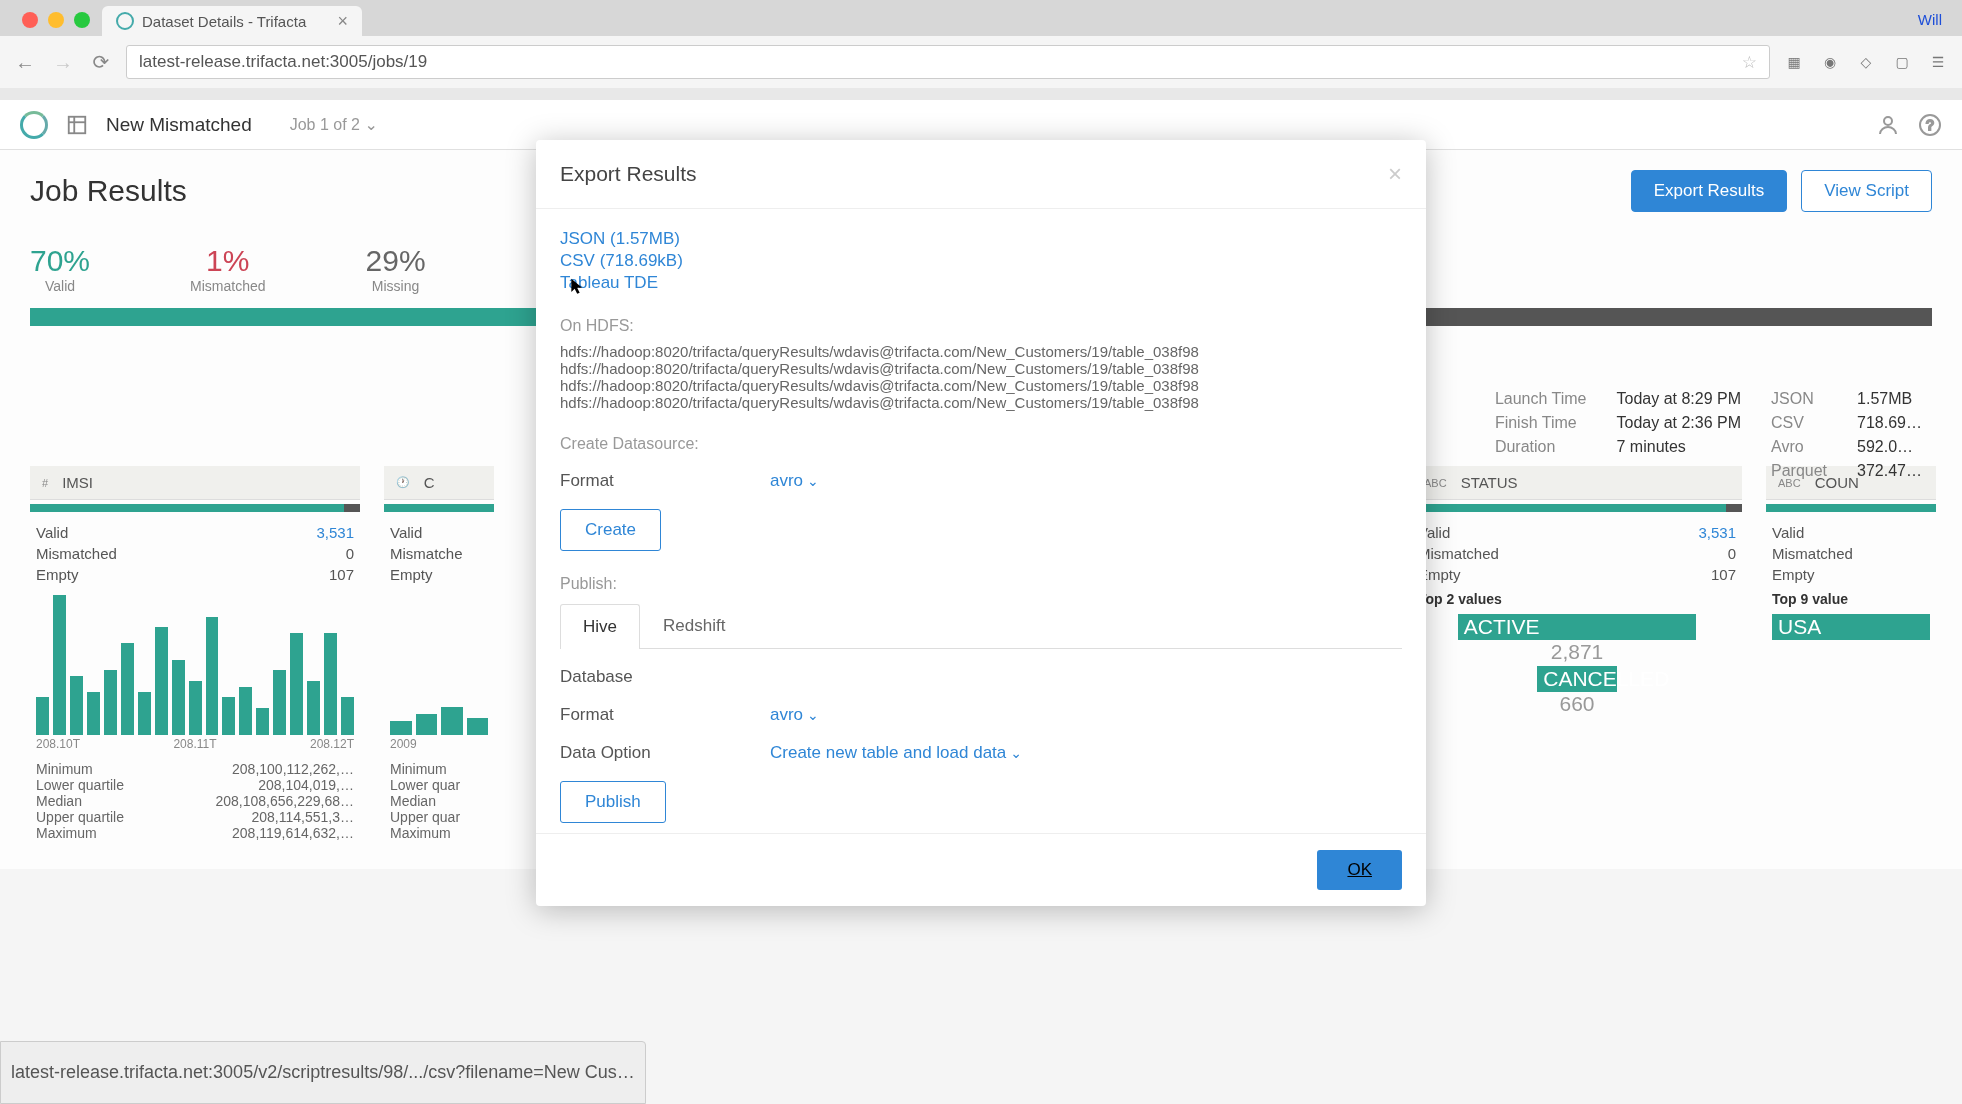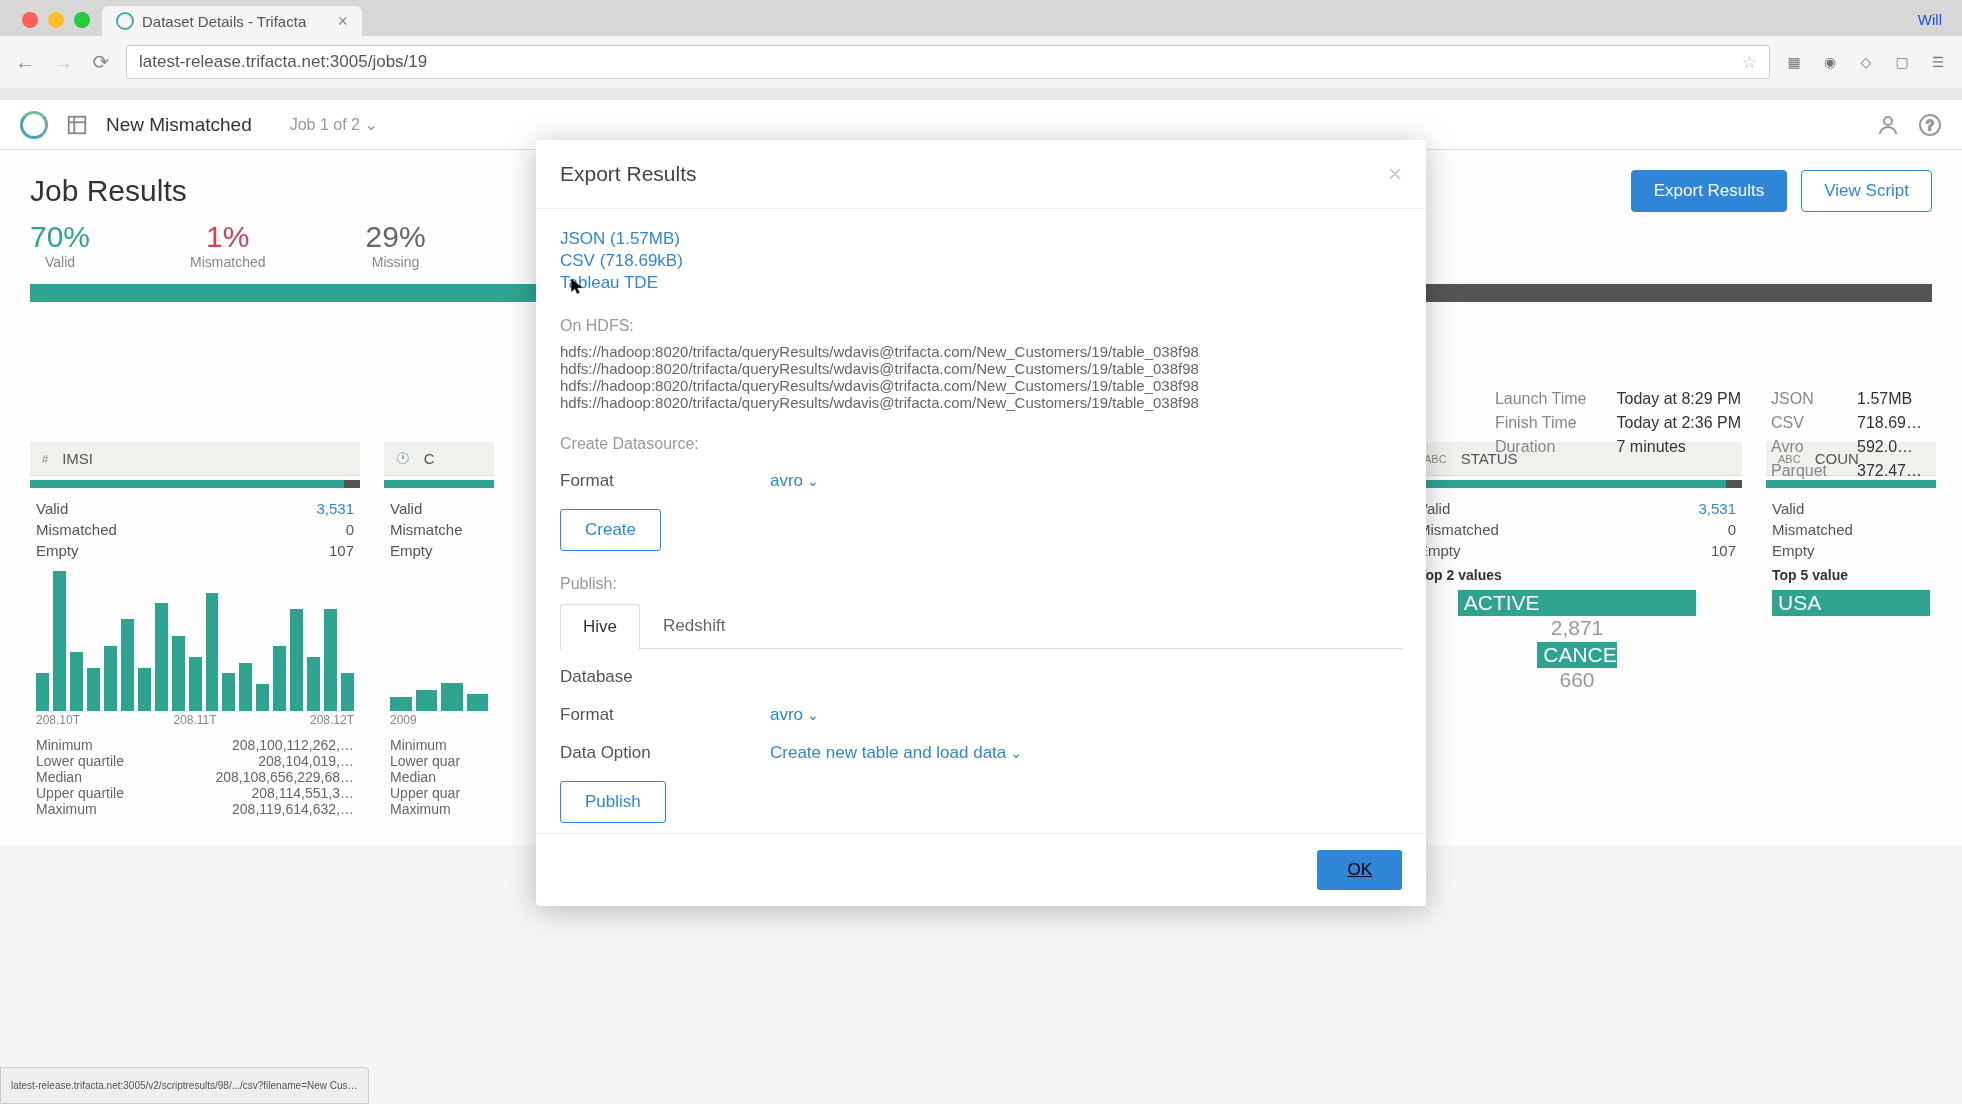--- a/index.html
+++ b/index.html
@@ -26,21 +26,21 @@
 
 .app-header { background: #fff; height: 50px; display: flex; align-items: center; padding: 0 20px; gap: 18px; border-bottom: 1px solid #e0e0e0; }
 .app-logo { width: 28px; height: 28px; border: 3px solid #4aa; border-radius: 50%; border-top-color: #7b9; border-right-color: #6aa; }
 .sheet-icon { width: 22px; height: 22px; color: #888; }
 .ds-name { font-size: 19px; color: #333; }
 .job-nav { color: #999; font-size: 16px; margin-left: 20px; }
 .header-right { margin-left: auto; display: flex; gap: 18px; align-items: center; }
 
 
 .main { padding: 20px 30px; background: #fdfdfd; filter: blur(0.5px); }
-.page-title-row { display: flex; align-items: center; justify-content: space-between; margin-bottom: 8px; }
+.page-title-row { display: flex; align-items: center; justify-content: space-between; margin-bottom: 32px; }
 .page-title { font-size: 30px; color: #333; font-weight: 400; }
 .btn { padding: 10px 22px; border-radius: 4px; font-size: 17px; border: 1px solid #ccc; background: #fff; cursor: pointer; }
 .btn-primary { background: #2f86d6; color: #fff; border-color: #2f86d6; }
 
 .summary-row { display: flex; gap: 100px; margin-bottom: 14px; }
 .summary-item { text-align: center; }
 .summary-val { font-size: 30px; font-weight: 400; }
 .summary-label { font-size: 14px; color: #888; }
 .v70 { color: #2ea390; }
 .v1 { color: #c45; }
@@ -86,21 +86,21 @@
 .dropdown::after { content: " ⌄"; color: #2f86d6; font-size: 14px; }
 .btn-action { padding: 10px 24px; border: 1px solid #2f86d6; color: #2f86d6; background: #fff; border-radius: 3px; font-size: 17px; }
 .tabs { display: flex; border-bottom: 1px solid #ddd; margin-top: 10px; }
 .tab { padding: 12px 22px; color: #666; font-size: 17px; border: 1px solid transparent; border-bottom: none; cursor: pointer; }
 .tab.active { border-color: #ddd; background: #fff; border-radius: 3px 3px 0 0; position: relative; top: 1px; color: #333; font-weight: 500; }
 .text-input { border: 1px solid #ccc; border-radius: 3px; padding: 10px 14px; font-size: 16px; width: 520px; color: #666; }
 .modal-footer { padding: 16px 24px; display: flex; justify-content: flex-end; border-top: 1px solid #eee; }
 .btn-ok { background: #2f86d6; color: #000000; padding: 10px 30px; border: none; border-radius: 3px; font-size: 17px; text-decoration: underline; }
 .cursor { position: absolute; width: 20px; height: 20px; pointer-events: none; }
 
-.status-bar { position: absolute; bottom: 0; left: 0; background: #eee; border: 1px solid #ccc; padding: 12px 10px; font-size: 10px; color: #555; border-radius: 0 4px 0 0; }
+.status-bar { position: absolute; bottom: 0; left: 0; background: #eee; border: 1px solid #ccc; padding: 20px 10px; font-size: 18px; color: #555; border-radius: 0 4px 0 0; }
 
 .top-val { background: #2ea390; color: #fff; padding: 1px 6px; display: inline-block; }
 .top-row { display: flex; justify-content: space-between; font-size: 21px; padding: 1px 6px; align-items: center; flex-direction: column; }
 </style>
 </head>
 <body>
 
 <div class="browser-chrome">
   <div class="tab-bar">
     <div class="traffic-lights">
@@ -375,21 +375,21 @@
         <div class="stat-row">
             <span>Valid</span>
           </div>
         <div class="stat-row">
             <span>Mismatched</span>
           </div>
         <div class="stat-row">
             <span>Empty</span>
           </div>
       </div>
-      <div style="font-weight:600;padding:6px">Top 5 value</div>
+      <div style="font-weight:600;padding:6px">Top 9 value</div>
       <div class="top-row">
           <span class="top-val" style="width:100%">USA</span>
         </div>
     </div>
   </div>
 </div>
 
 <div class="modal-overlay">
   <div class="modal">
     <div class="modal-header">

